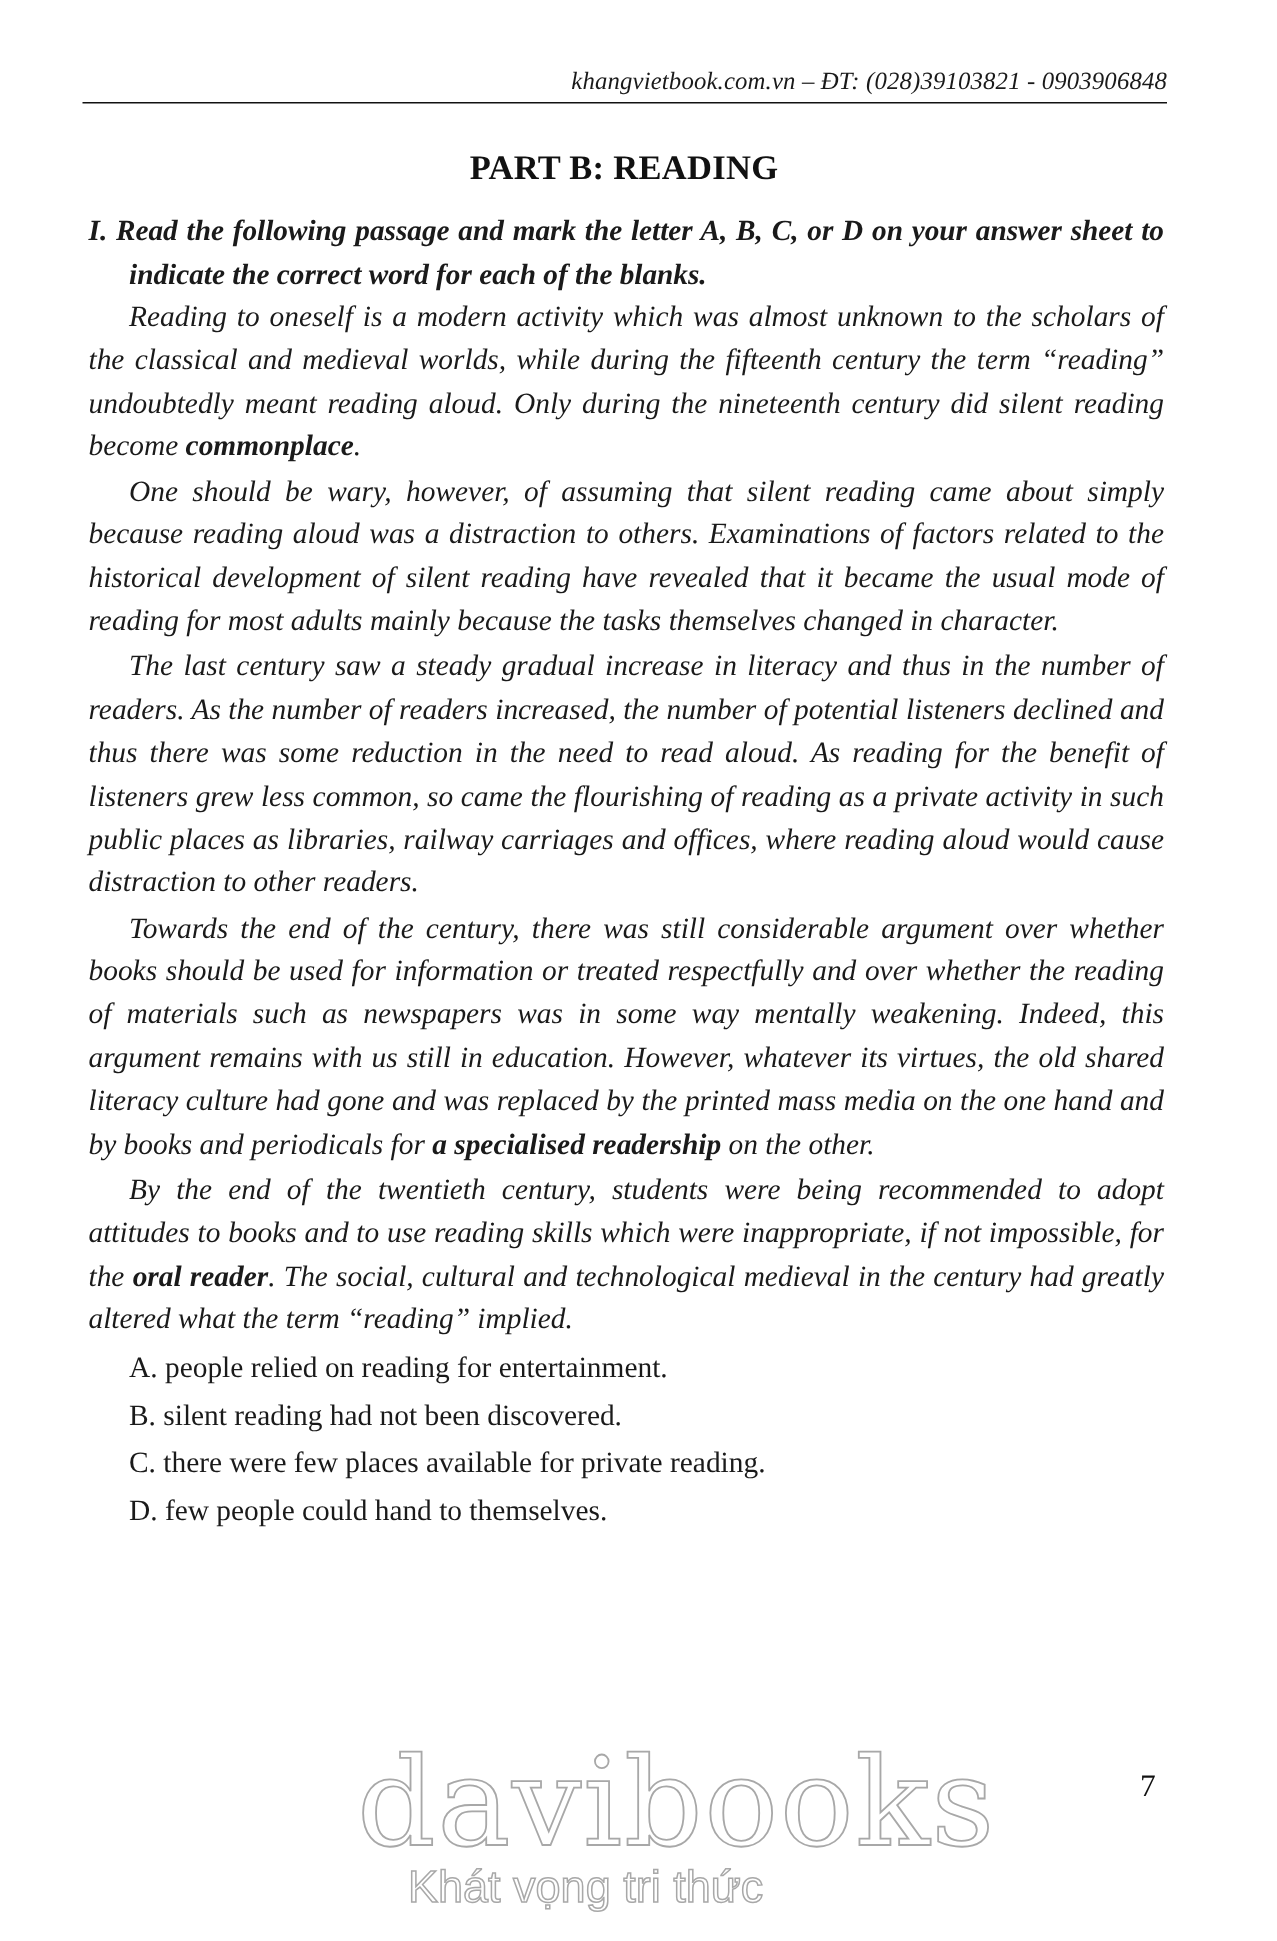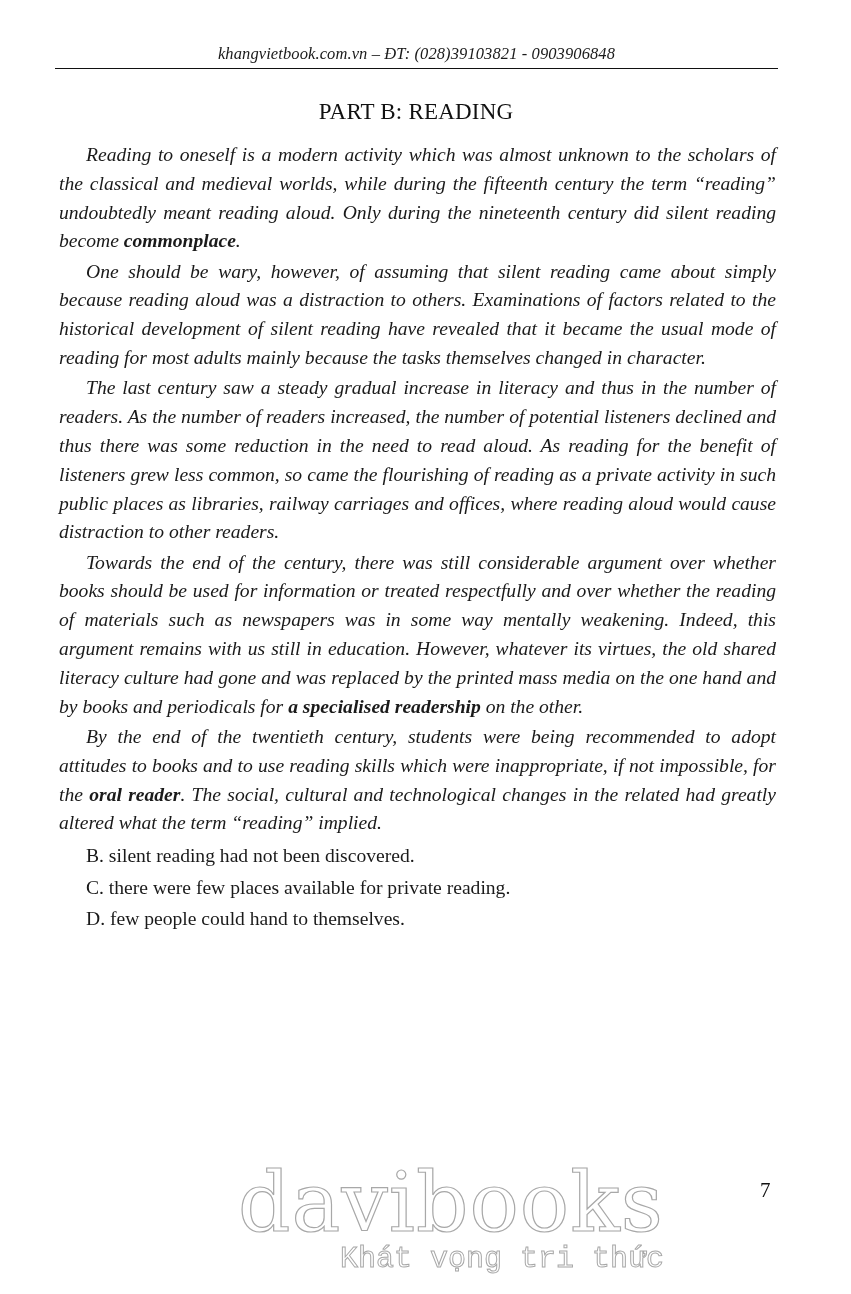--- a/index.html
+++ b/index.html
@@ -2,27 +2,27 @@
 <html><head>
 <meta charset="utf-8">
 <style>
   html, body { margin: 0; padding: 0; background: #ffffff; }
   body {
     width: 851px; height: 1294px; position: relative; overflow: hidden;
     font-family: "Liberation Serif", "DejaVu Serif", serif; color: #1a1a1a;
   }
   .header {
     position: absolute; left: 55px; top: 44px; width: 723px;
-    text-align: center; font-style: italic; font-size: 16.5px;
+    text-align: right; font-style: italic; font-size: 16.5px;
     padding-bottom: 4px; border-bottom: 1.5px solid #111;
     letter-spacing: 0.1px;
   }
   .title {
     position: absolute; left: 0; top: 99px; width: 832px; text-align: center;
-    font-weight: normal; font-size: 23px; letter-spacing: 0.2px; color: #111;
+    font-weight: bold; font-size: 23px; letter-spacing: 0.2px; color: #111;
   }
   .content {
     position: absolute; left: 59px; top: 141px; width: 717px;
     font-size: 20px; line-height: 29px;
   }
   .instruction {
     font-style: italic; font-weight: bold; font-size: 19.5px;
     padding-left: 27px; text-indent: -27px; margin: 0 0 0px 0; line-height: 28.5px;
     text-align: justify;
   }
@@ -44,50 +44,52 @@
     position: absolute; left: 760px; top: 1178px; font-size: 21px; color: #111;
   }
   .watermark {
     position: absolute; left: 226px; top: 1160px; width: 400px; text-align: center;
   }
   .wm-brand {
     font-family: "DejaVu Serif", serif; font-size: 82px; line-height: 86px;
     color: transparent; -webkit-text-stroke: 1.2px #a8a8a8; letter-spacing: 1px; margin-left: 12px;
   }
   .wm-slogan {
-    font-family: Liberation Mono, monospace; font-size: 30px; line-height: 34px;
-    color: transparent; -webkit-text-stroke: 1px #a8a8a8; margin-left: 114px; margin-top: -4px;
+    font-family: Liberation Sans, sans-serif; font-size: 30px; line-height: 34px;
+    color: transparent; -webkit-text-stroke: 1px #a8a8a8; margin-left: 46px; margin-top: -4px;
     text-align: left; white-space: nowrap;
   }
 </style>
 </head>
 <body>
 
 <div class="header">
   <span>khangvietbook.com.vn – ĐT: (028)39103821 - 0903906848</span>
 </div>
 
 <div class="title">PART B: READING</div>
 
 <div class="content">
+  <p class="instruction">I. Read the following passage and mark the letter A, B, C, or D on your answer sheet to indicate the correct word for each of the blanks.</p>
 
   <div>
     <p class="para"><span>Reading to oneself is a modern activity which was almost unknown to the scholars of the classical and medieval worlds, while during the fifteenth century the term “reading” undoubtedly meant reading aloud. Only during the nineteenth century did silent reading become </span><span class="b">commonplace</span><span>.</span></p>
 
     <p class="para">One should be wary, however, of assuming that silent reading came about simply because reading aloud was a distraction to others. Examinations of factors related to the historical development of silent reading have revealed that it became the usual mode of reading for most adults mainly because the tasks themselves changed in character.</p>
 
     <p class="para">The last century saw a steady gradual increase in literacy and thus in the number of readers. As the number of readers increased, the number of potential listeners declined and thus there was some reduction in the need to read aloud. As reading for the benefit of listeners grew less common, so came the flourishing of reading as a private activity in such public places as libraries, railway carriages and offices, where reading aloud would cause distraction to other readers.</p>
 
     <p class="para"><span>Towards the end of the century, there was still considerable argument over whether books should be used for information or treated respectfully and over whether the reading of materials such as newspapers was in some way mentally weakening. Indeed, this argument remains with us still in education. However, whatever its virtues, the old shared literacy culture had gone and was replaced by the printed mass media on the one hand and by books and periodicals for </span><span class="b">a specialised readership</span><span> on the other.</span></p>
 
-    <p class="para"><span>By the end of the twentieth century, students were being recommended to adopt attitudes to books and to use reading skills which were inappropriate, if not impossible, for the </span><span class="b">oral reader</span><span>. The social, cultural and technological changes in the related had greatly altered what the term “reading” implied.</span></p>
+    <p class="para"><span>By the end of the twentieth century, students were being recommended to adopt attitudes to books and to use reading skills which were inappropriate, if not impossible, for the </span><span class="b">oral reader</span><span>. The social, cultural and technological medieval in the century had greatly altered what the term “reading” implied.</span></p>
   </div>
 
 
   <div class="options">
+    <div class="option"><span>A.</span><span> people relied on reading for entertainment.</span></div>
     <div class="option"><span>B.</span><span> silent reading had not been discovered.</span></div>
     <div class="option"><span>C.</span><span> there were few places available for private reading.</span></div>
     <div class="option"><span>D.</span><span> few people could hand to themselves.</span></div>
   </div>
 </div>
 
 <div class="page-number">7</div>
 
 <div class="watermark">
   <div class="wm-brand">davibooks</div>

